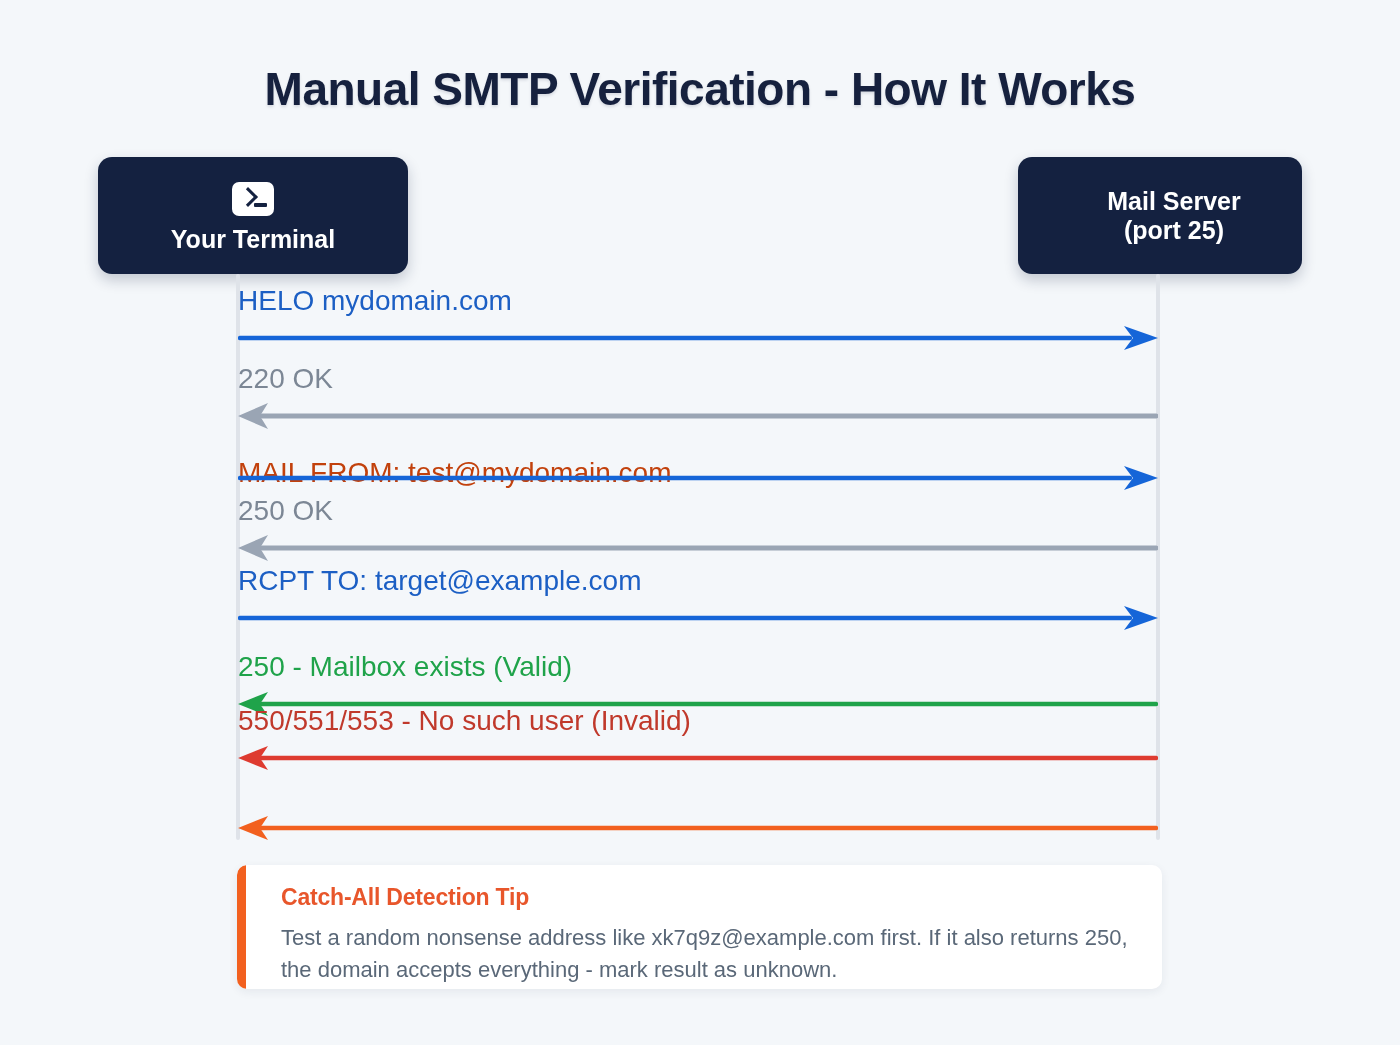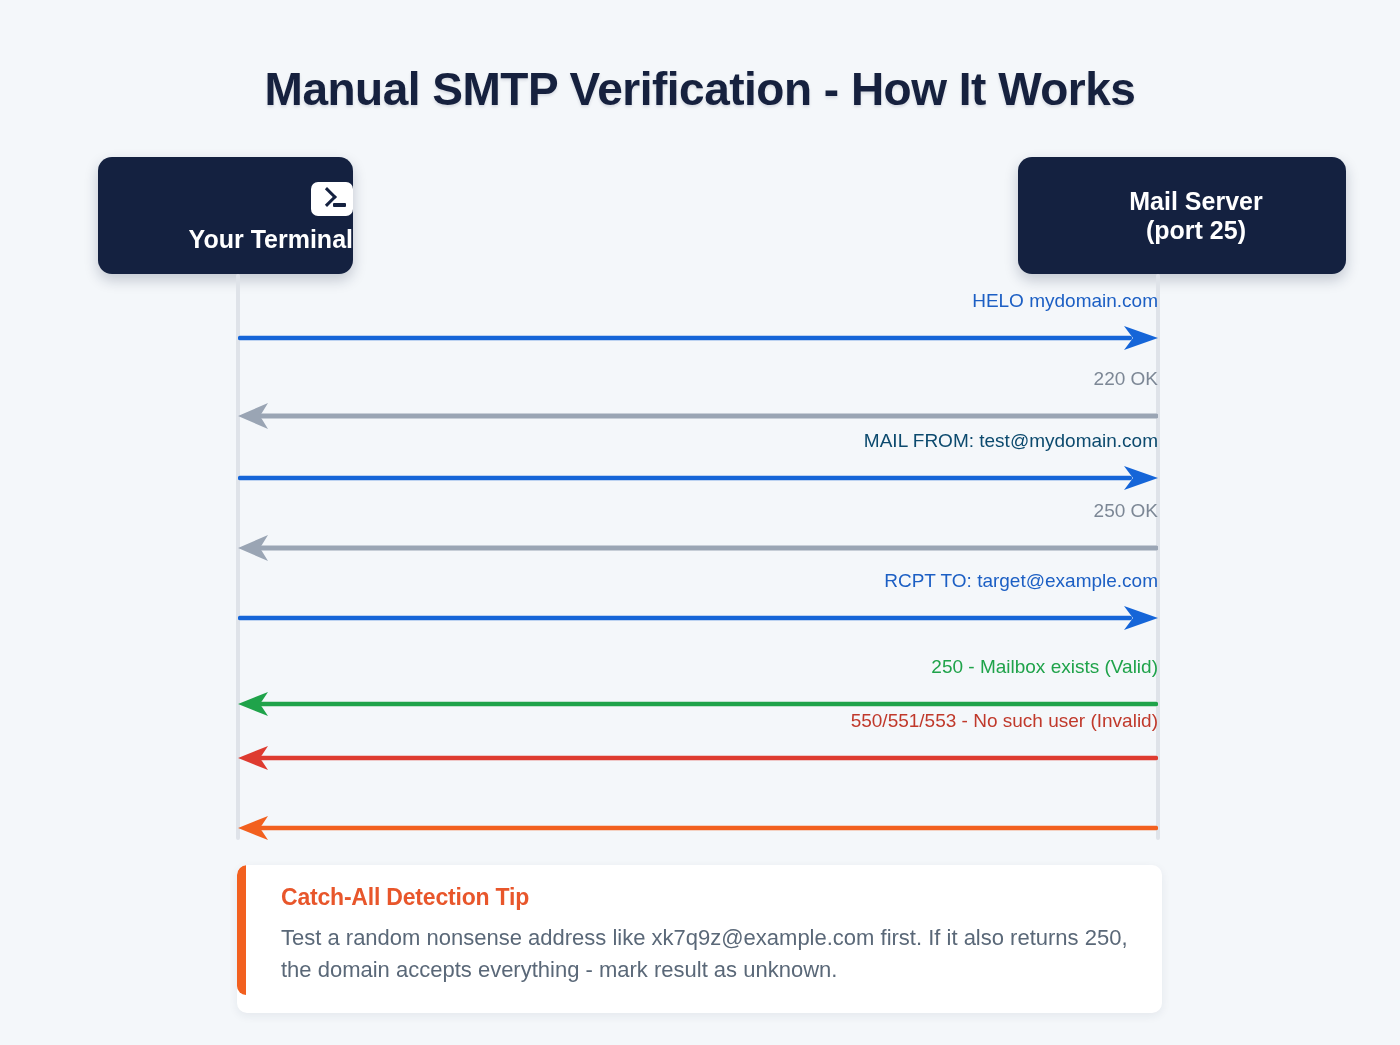--- a/index.html
+++ b/index.html
@@ -44,29 +44,28 @@
     box-shadow: 0 6px 14px rgba(20,33,64,0.22);
     display: flex;
     flex-direction: column;
     align-items: center;
     justify-content: center;
     box-sizing: border-box;
   }
   .actor-terminal {
     left: 98px;
     top: 157px;
-    width: 255px;
+    width: 310px;
     height: 117px;
     padding-top: 4px;
-    align-items: flex-end;
   }
   .actor-server {
     left: 1018px;
     top: 157px;
-    width: 328px;
+    width: 284px;
     height: 117px;
     padding-left: 28px;
   }
   .actor-label {
     font-size: 25px;
     font-weight: bold;
     line-height: 1.16;
     text-align: center;
     color: #ffffff;
   }
@@ -122,41 +121,41 @@
     position: absolute;
     left: 238px;
     width: 920px;
     height: 70px;
   }
   .msg-label {
     position: absolute;
     left: 0;
     top: 0;
     width: 920px;
-    text-align: right;
-    font-size: 19px;
+    text-align: left;
+    font-size: 28px;
     line-height: 30px;
     white-space: nowrap;
   }
   .msg-arrow {
     position: absolute;
     left: 0;
     top: 38px;
     width: 920px;
     height: 28px;
   }
   .msg-arrow svg { display: block; }
 
   
   .tip {
     position: absolute;
     left: 237px;
     top: 865px;
     width: 925px;
-    height: 148px;
+    height: 124px;
     background: #ffffff;
     border-radius: 10px;
     box-shadow: 0 3px 10px rgba(30,45,70,0.07);
     box-sizing: border-box;
     overflow: hidden;
   }
   .tip-accent {
     position: absolute;
     left: 0;
     top: 0;
@@ -220,21 +219,21 @@
         <div class="msg" style="top: 90px;">
           <div class="msg-label" style="color: rgb(124, 135, 149);">220 OK</div>
           <div class="msg-arrow">
             <svg width="920" height="28" viewBox="0 0 920 28">
               <line y1="14" y2="14" stroke="#9aa5b4" stroke-width="5" stroke-linecap="round" x1="24" x2="918"></line>
               <path fill="#9aa5b4" d="M 0 14 L 30 1 L 22 14 L 30 27 Z"></path>
             </svg>
           </div>
         </div>
         <div class="msg" style="top: 152px;">
-          <div class="msg-label" style="color: #0c4a6e;">MAIL FROM: test@mydomain.com</div>
+          <div class="msg-label" style="color: #c2410c; margin-top: 32px;">MAIL FROM: test@mydomain.com</div>
           <div class="msg-arrow">
             <svg width="920" height="28" viewBox="0 0 920 28">
               <line y1="14" y2="14" stroke="#1565d8" stroke-width="4.5" stroke-linecap="round" x1="2" x2="892"></line>
               <path fill="#1565d8" d="M 920 14 L 886 2 L 895 14 L 886 26 Z"></path>
             </svg>
           </div>
         </div>
         <div class="msg" style="top: 222px;">
           <div class="msg-label" style="color: rgb(124, 135, 149);">250 OK</div>
           <div class="msg-arrow">

